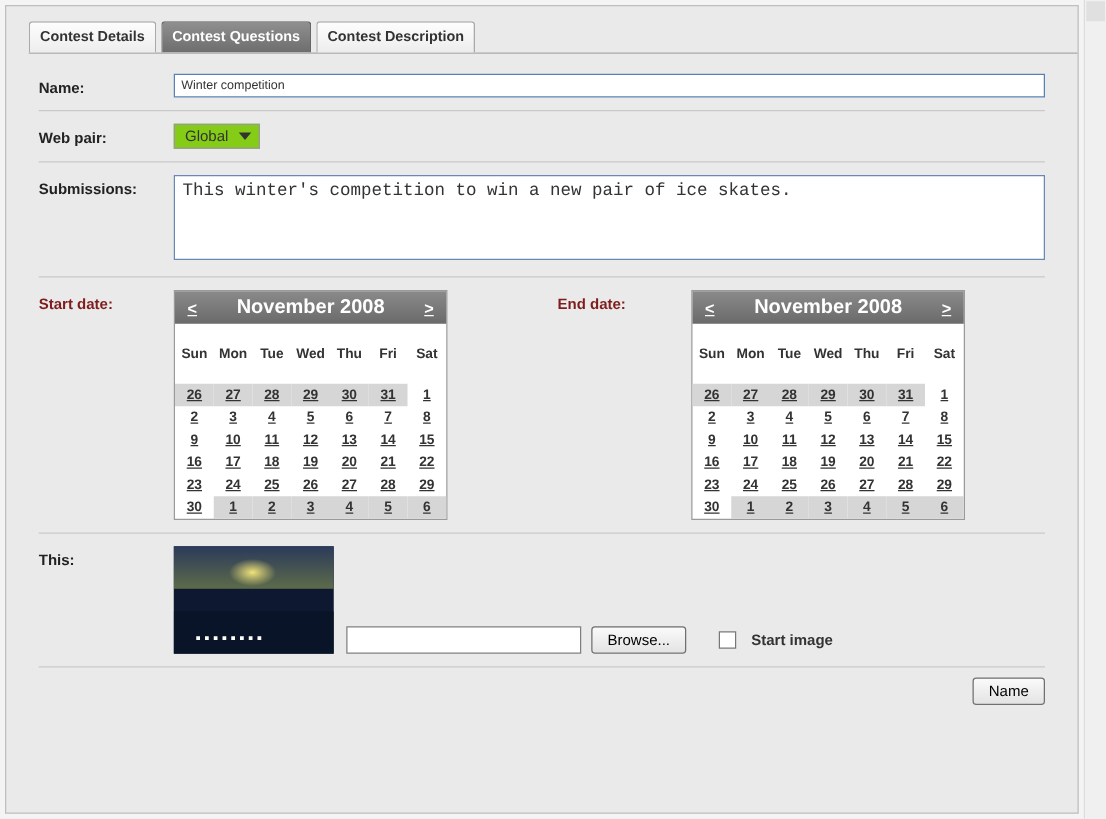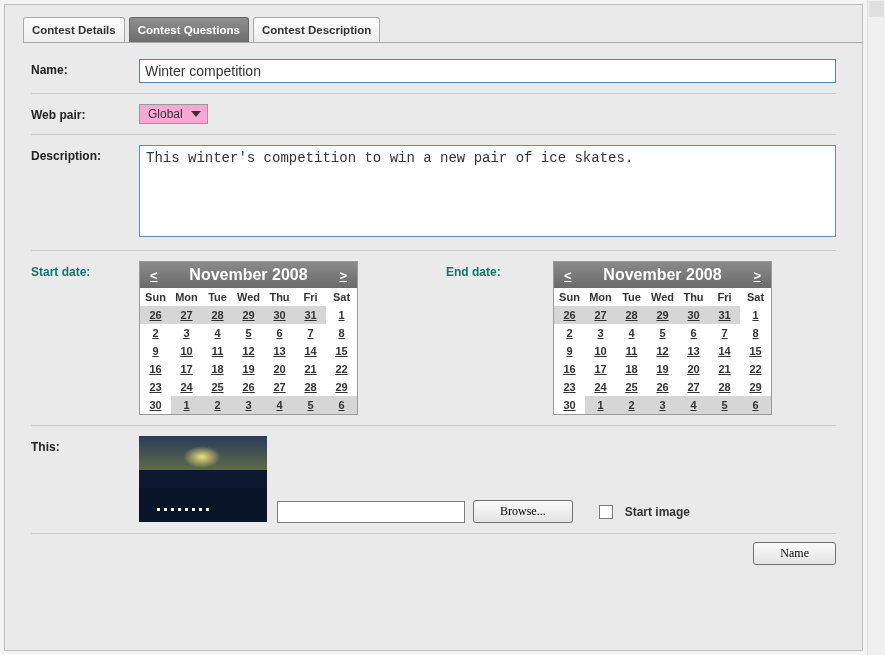--- a/index.html
+++ b/index.html
@@ -9,46 +9,46 @@
     .main-shell { border: 1px solid #bfbfbf; background:#eaeaea; margin: 4px 22px 4px 4px; height: calc(100% - 8px); padding: 0; }
     .tabs-area { padding-top: 12px; padding-left: 18px; }
     .tabs { display: flex; border-bottom: 1px solid #a9a9a9; }
     .tab { padding: 6px 8px; background: linear-gradient(#fdfdfd,#ededed); border: 1px solid #a9a9a9; border-bottom: none; border-radius: 3px 3px 0 0; margin-right: 4px; color: #333; font-weight: bold; font-size: 11.5px; cursor: pointer; }
     .tab.active { background: linear-gradient(#8f8f8f,#6d6d6d); color: #fff; border-color: #666; }
     .form-area { padding: 6px 26px 8px 26px; }
     .form-row { display: flex; align-items: flex-start; padding: 10px 0; border-bottom: 1px solid #c9c9c9; }
     .form-row:last-child { border-bottom: none; }
     .label-col { width: 108px; font-weight: bold; color: #222; padding-top: 4px; }
     .field-col { flex: 1; }
-    .text-input { width: 100%; padding: 3px 5px; border: 1px solid #5a7fb5; font-size: 14px; font-family: Verdana, sans-serif; color: #333; }
-    .select-box { display:inline-flex; align-items:center; gap:8px; border: 1px solid #999; padding: 2px 6px 2px 8px; background: #f9a8d4; cursor: pointer; }
+    .text-input { width: 100%; padding: 3px 5px; border: 1px solid #5a7fb5; font-size: 10px; font-family: Verdana, sans-serif; color: #333; }
+    .select-box { display:inline-flex; align-items:center; gap:8px; border: 1px solid #999; padding: 2px 6px 2px 8px; background: #84cc16; cursor: pointer; }
     .select-caret { width:0; height:0; border-left:5px solid transparent; border-right:5px solid transparent; border-top:6px solid #333; }
-    .textarea { width: 100%; height: 92px; padding: 4px 6px; border: 1px solid #6988b5; font-family: "Courier New", monospace; font-size: 14px; color: #333; resize: none; overflow-y: scroll; }
+    .textarea { width: 100%; height: 68px; padding: 4px 6px; border: 1px solid #6988b5; font-family: "Courier New", monospace; font-size: 14px; color: #333; resize: none; overflow-y: scroll; }
     .dates-row { display: flex; align-items: flex-start; padding: 10px 0; border-bottom: 1px solid #c9c9c9; }
     .date-block { display: flex; align-items: flex-start; }
-    .date-label { width: 108px; font-weight: bold; color: #0f766e; padding-top: 4px; }
+    .date-label { width: 108px; font-weight: bold; color: #7f1d1d; padding-top: 4px; }
     .date-gap { width: 88px; }
     .cal { border: 1px solid #9a9a9a; background:#fff; font-size: 11px;}
     .cal-header { display:flex; align-items:center; justify-content:space-between; background: linear-gradient(#8a8a8a,#6a6a6a); color:#fff; padding:4px 10px; font-weight:bold; }
     .cal-nav { color:#fff; text-decoration: underline; cursor:pointer; font-weight:bold; font-size:13px }
     .cal-title { font-size:16px; }
     .cal-grid { border-collapse: collapse; }
-    .cal-grid th { padding: 3px 3px; font-weight: bold; text-align: center; width: 31px; margin-left: 20px; }
+    .cal-grid th { padding: 18px 3px; font-weight: bold; text-align: center; width: 31px; margin-left: 20px; }
     .cal-grid td { padding: 3px 3px; text-align: center; font-weight: bold; text-decoration: underline; cursor:pointer; }
     .cal-grid td.out { background: #d6d6d6; }
     .image-row { display: flex; align-items: flex-start; padding: 10px 0; border-bottom: 1px solid #c9c9c9;}
     .image-thumb { width: 128px; height: 86px; margin-right: 10px; background:#0e1830; position:relative; overflow:hidden; }
     .image-sky { position:absolute; top:0; left:0; right:0; height:40%; background:linear-gradient(#2b3a5a,#5d6b4a);}
     .image-glow { position:absolute; top:12%; left:34%; width:38px; height:22px; background:radial-gradient(ellipse at center,#f0e27a 0%,rgba(240,226,122,0) 70%);}
     .image-ground { position:absolute; bottom:0; left:0; right:0; height:40%; background:#0a1428;}
     .image-lights { position:absolute; bottom:12px; left:18px; right:10px; height:10px; }
     .image-lights span { display:inline-block; width:3px; height:3px; background:#fff; margin-right:4px;}
     .image-controls { display:flex; align-items:center; gap:8px; margin-top:64px;}
     .file-path { width: 188px; height:22px; border:1px solid #7e7e7e; background:#fff; }
-    .browse-btn, .save-btn { padding:3px 26px; border:1px solid #707070; background:linear-gradient(#fafafa,#e3e3e3); border-radius:3px; font-family:Liberation Serif, serif; font-size:12px; cursor:pointer; }
+    .browse-btn, .save-btn { padding:3px 12px; border:1px solid #707070; background:linear-gradient(#fafafa,#e3e3e3); border-radius:3px; font-family:Liberation Sans, sans-serif; font-size:12px; cursor:pointer; }
     .checkbox { width:14px; height:14px; border:1px solid #777; background:#fff; display:inline-block; vertical-align:middle; }
     .remove-label { font-weight:bold; margin-left:4px; }
     .save-row { text-align:right; padding-top:8px; }
   </style>
 </head>
 <body>
 
 <div class="main-shell">
   <div class="tabs-area">
     <div class="tabs">
@@ -70,21 +70,21 @@
       <div class="label-col">Web pair:</div>
       <div class="field-col">
         <div class="select-box">
           <span>Global</span>
           <span class="select-caret"></span>
         </div>
       </div>
     </div>
 
     <div class="form-row">
-      <div class="label-col">Description:</div>
+      <div class="label-col">Submissions:</div>
       <div class="field-col">
         <textarea class="textarea" style="">This winter's competition to win a new pair of ice skates.</textarea>
       </div>
     </div>
 
     <div class="dates-row">
       <div class="date-block">
         <div class="date-label">Start date:</div>
         <div class="cal">
             <div class="cal-header">

